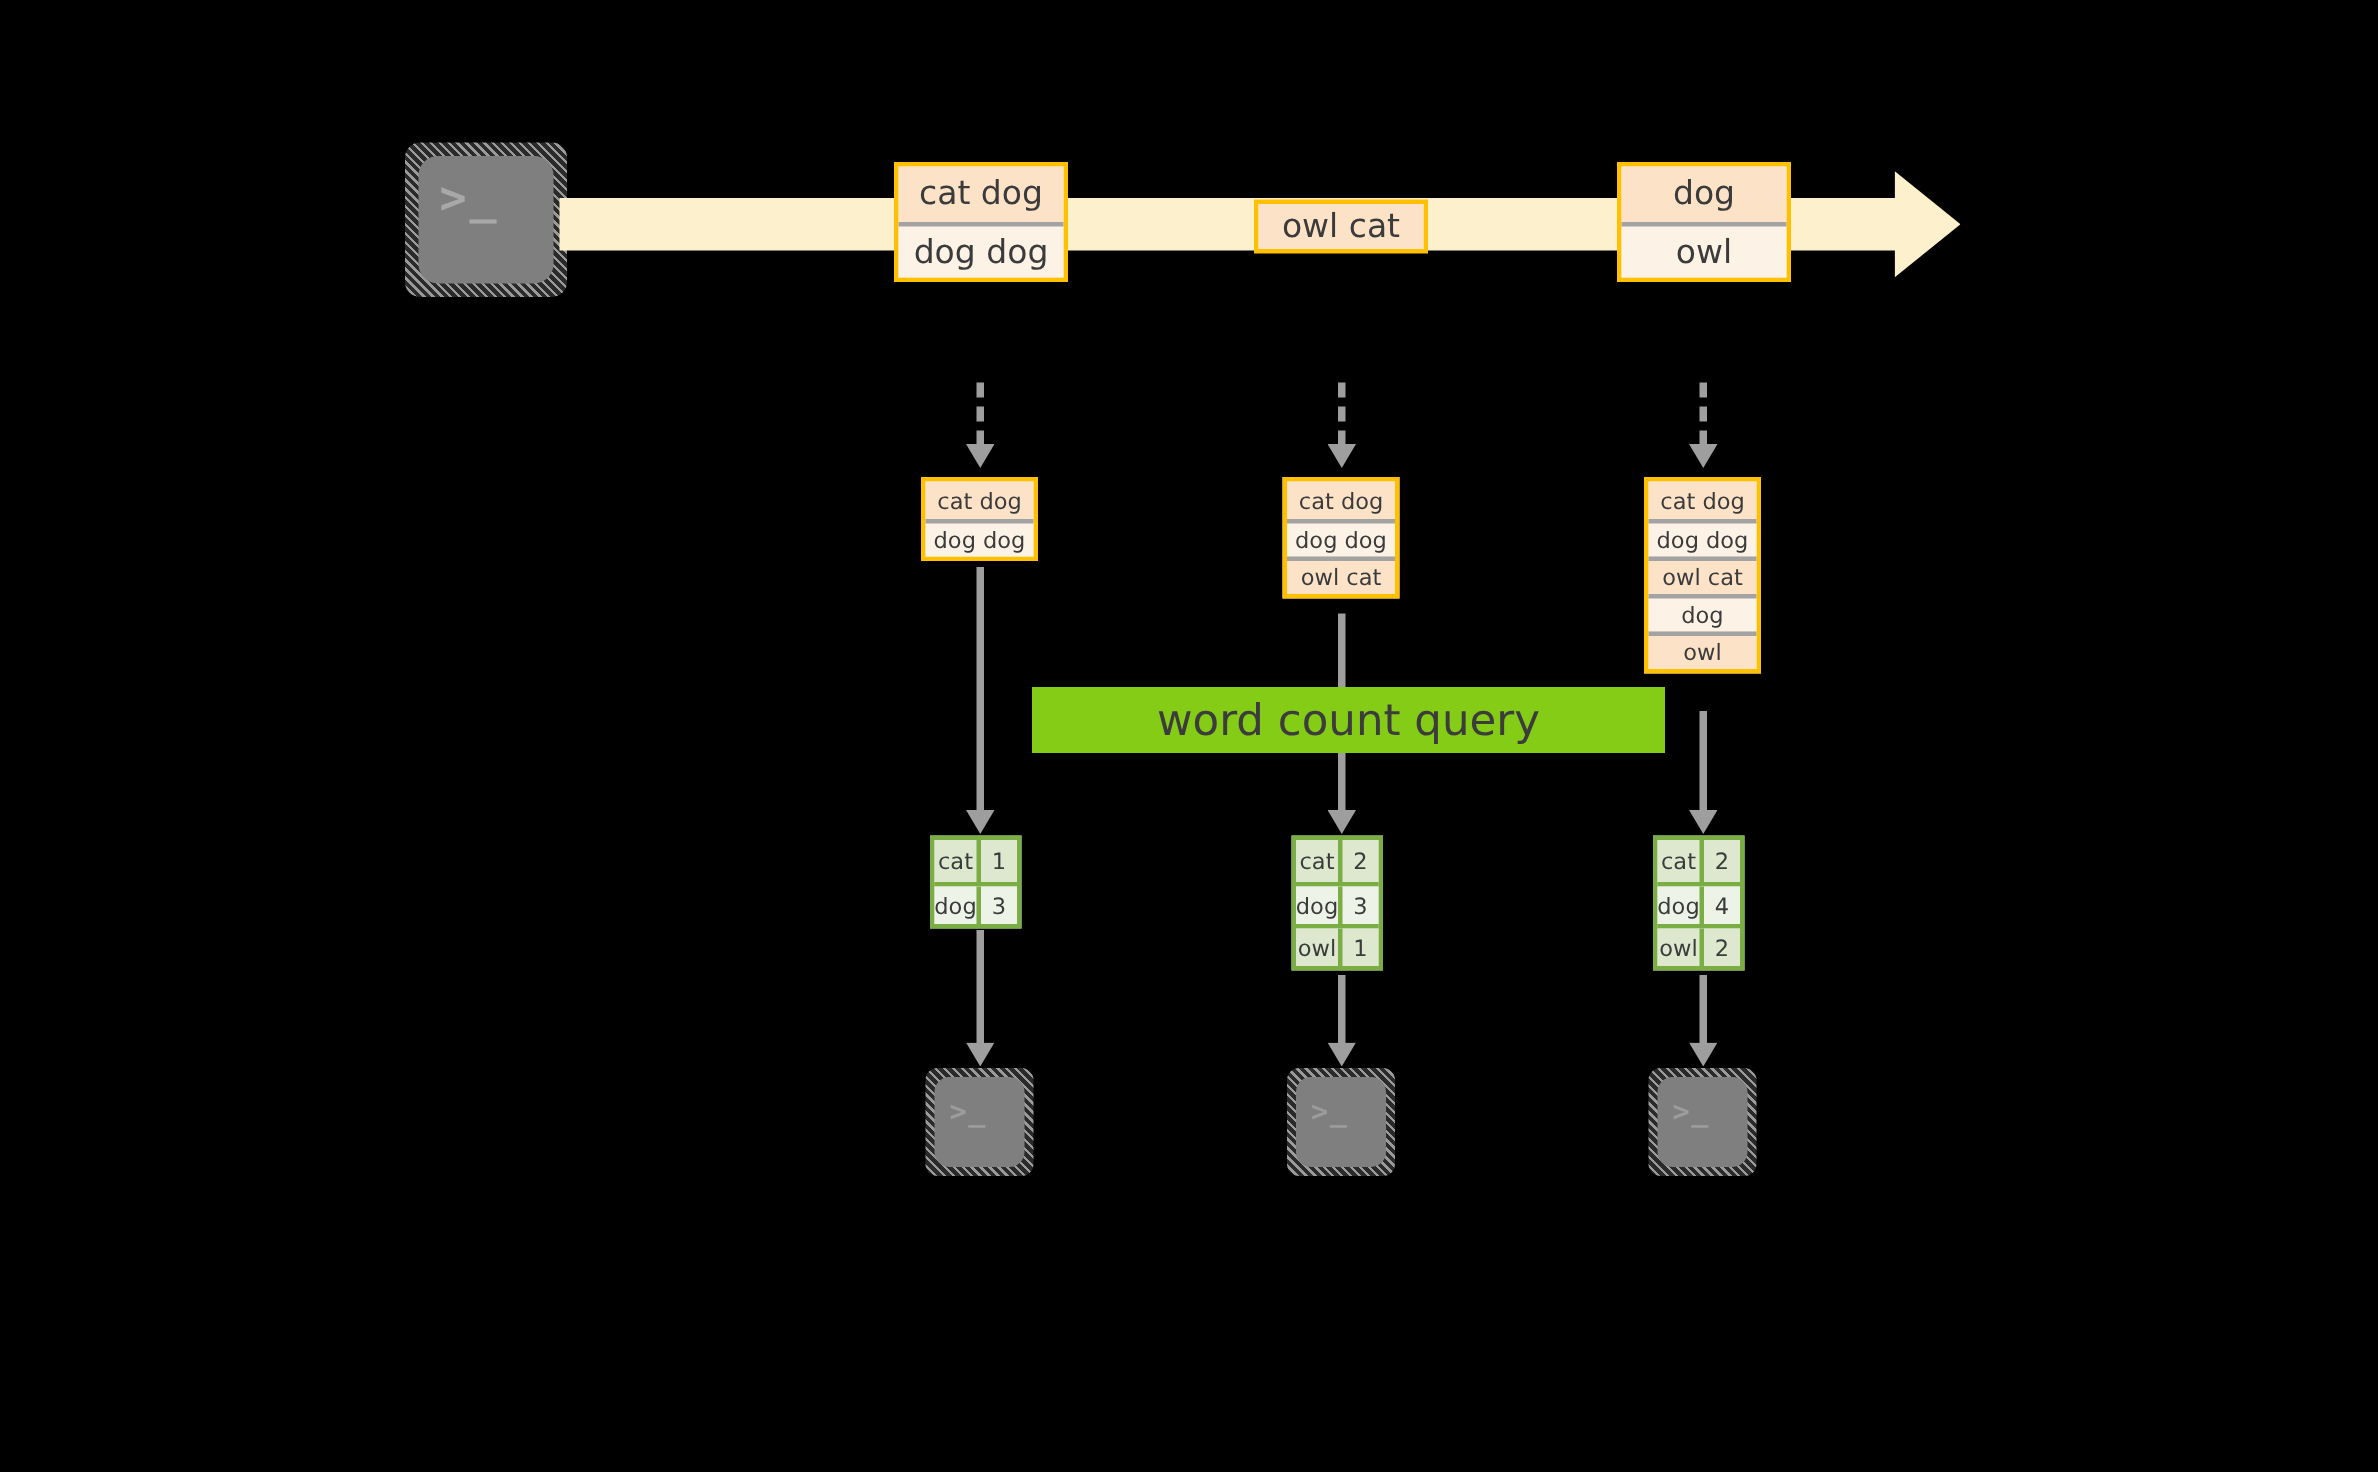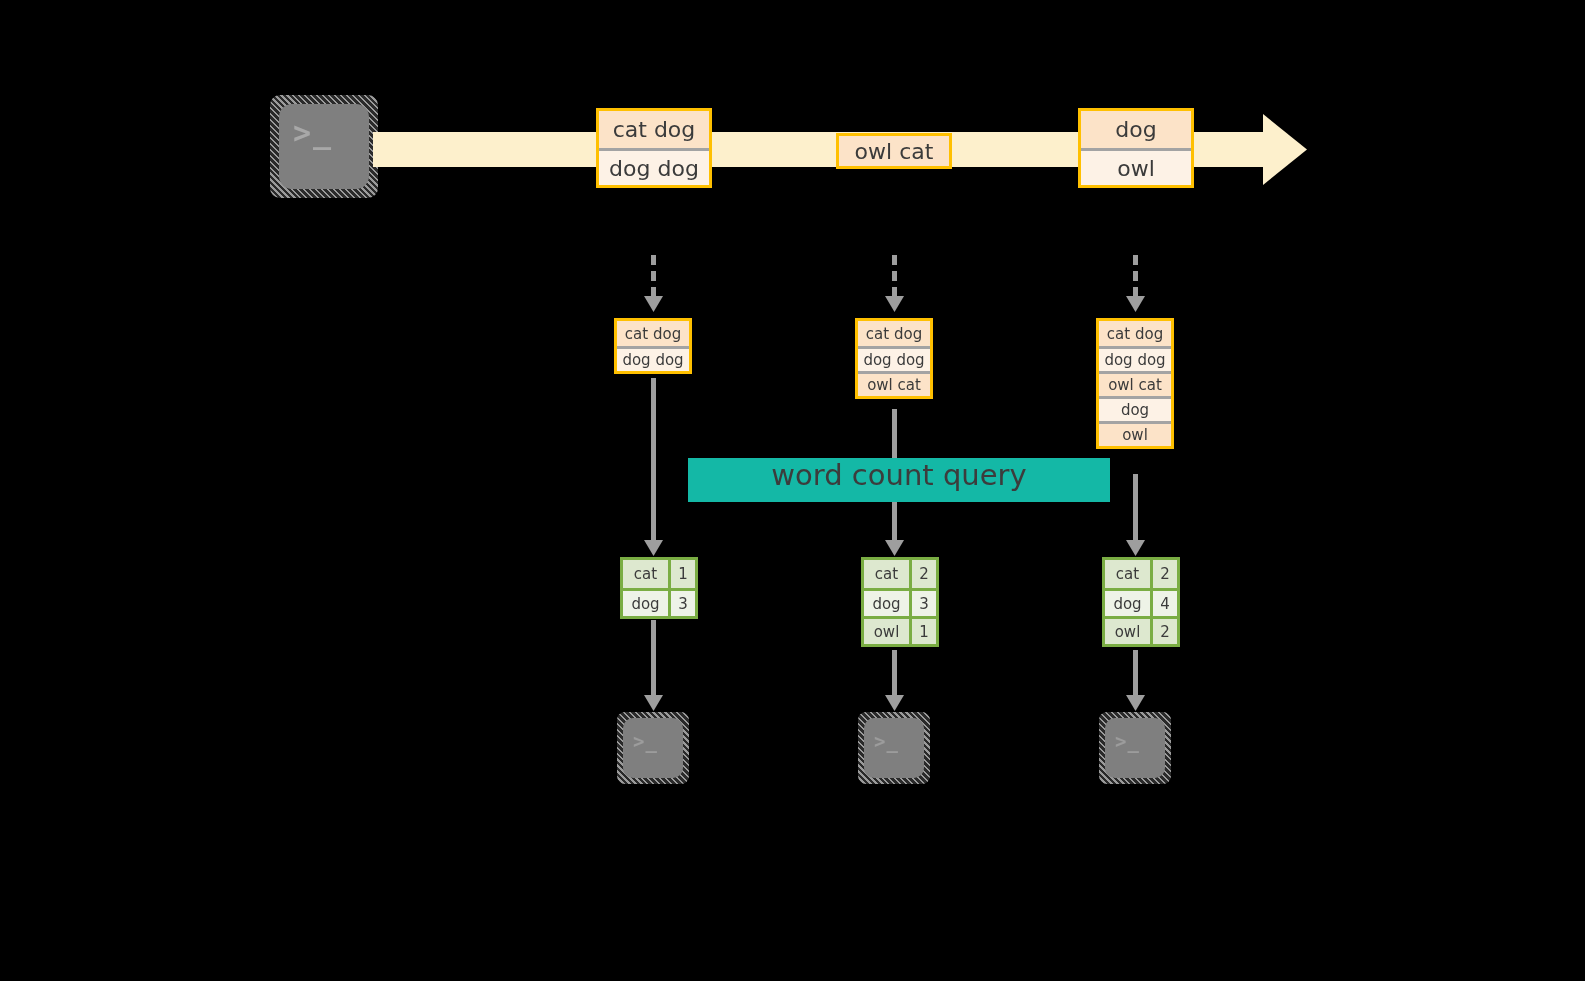--- a/index.html
+++ b/index.html
@@ -133,21 +133,21 @@
   }
   .grow + .grow { border-top: 3px solid #7aad43; }
   .gcell {
     box-sizing: border-box;
     display: flex;
     align-items: center;
     justify-content: center;
     font-size: 15px;
     color: #3b3b3b;
   }
-  .gcell.key { width: 45px; }
+  .gcell.key { width: 28px; }
   .gcell.val { width: 27px; border-left: 3px solid #7aad43; }
   .grow.shade .gcell { background: #dde8cf; }
   .grow.plain .gcell { background: #eef3e7; }
 
   
   .conn {
     position: absolute;
     width: 5px;
     background: #9e9e9e;
   }
@@ -164,23 +164,23 @@
     clip-path: polygon(0% 0%, 100% 0%, 50% 100%);
   }
 
   
   .query-label {
     position: absolute;
     left: 688px;
     top: 458px;
     width: 422px;
     height: 44px;
-    background: #14b8a6;
+    background: #84cc16;
     display: flex;
-    align-items: flex-start;
+    align-items: center;
     justify-content: center;
     font-size: 29px;
     color: #3c3c3c;
     white-space: nowrap;
   }
 </style>
 </head>
 <body>
 
 <div id="canvas">

